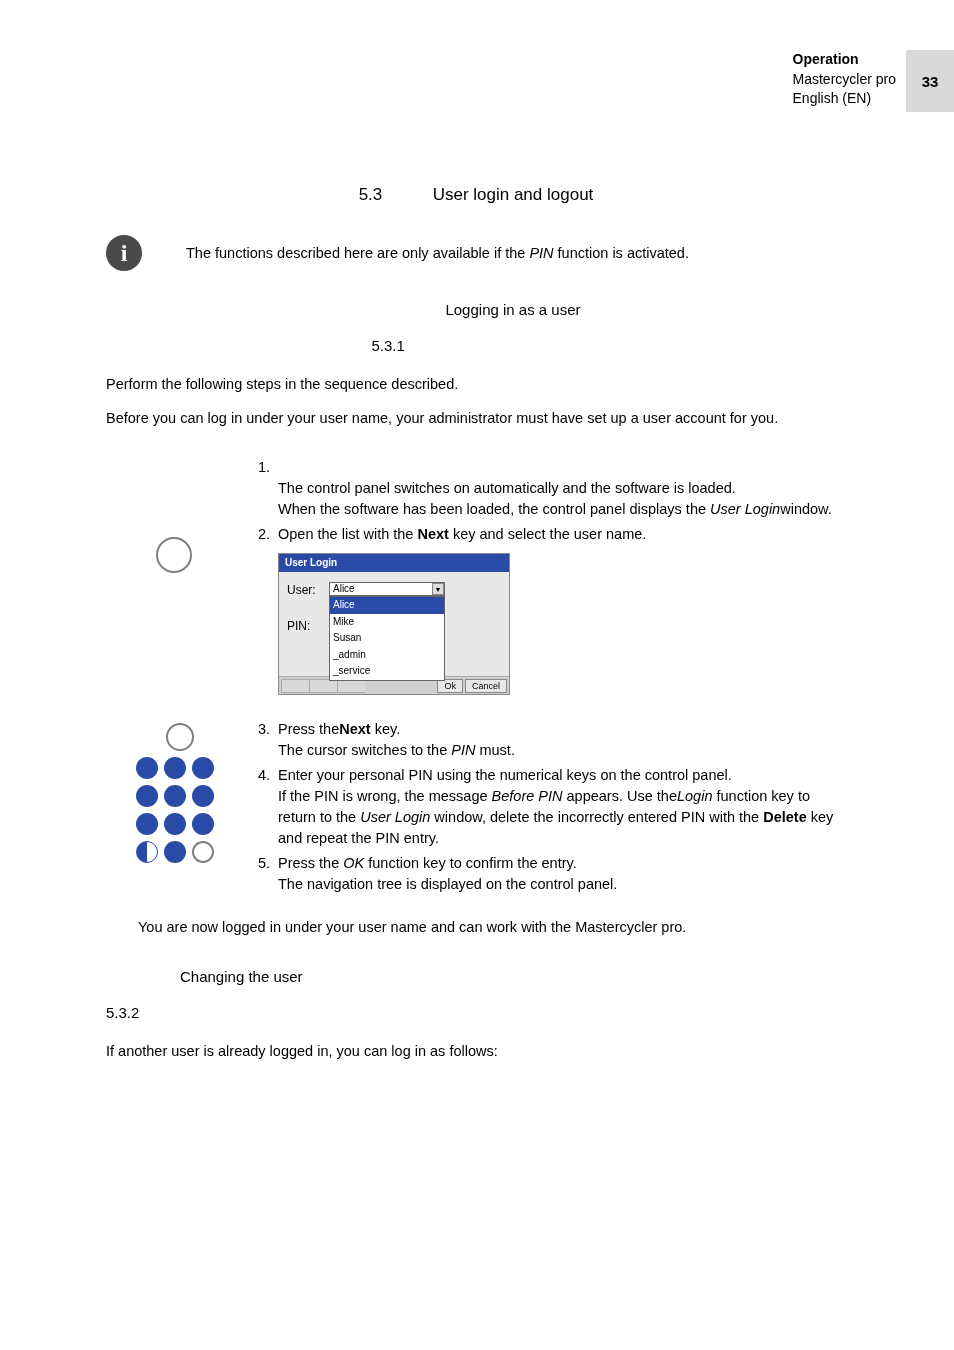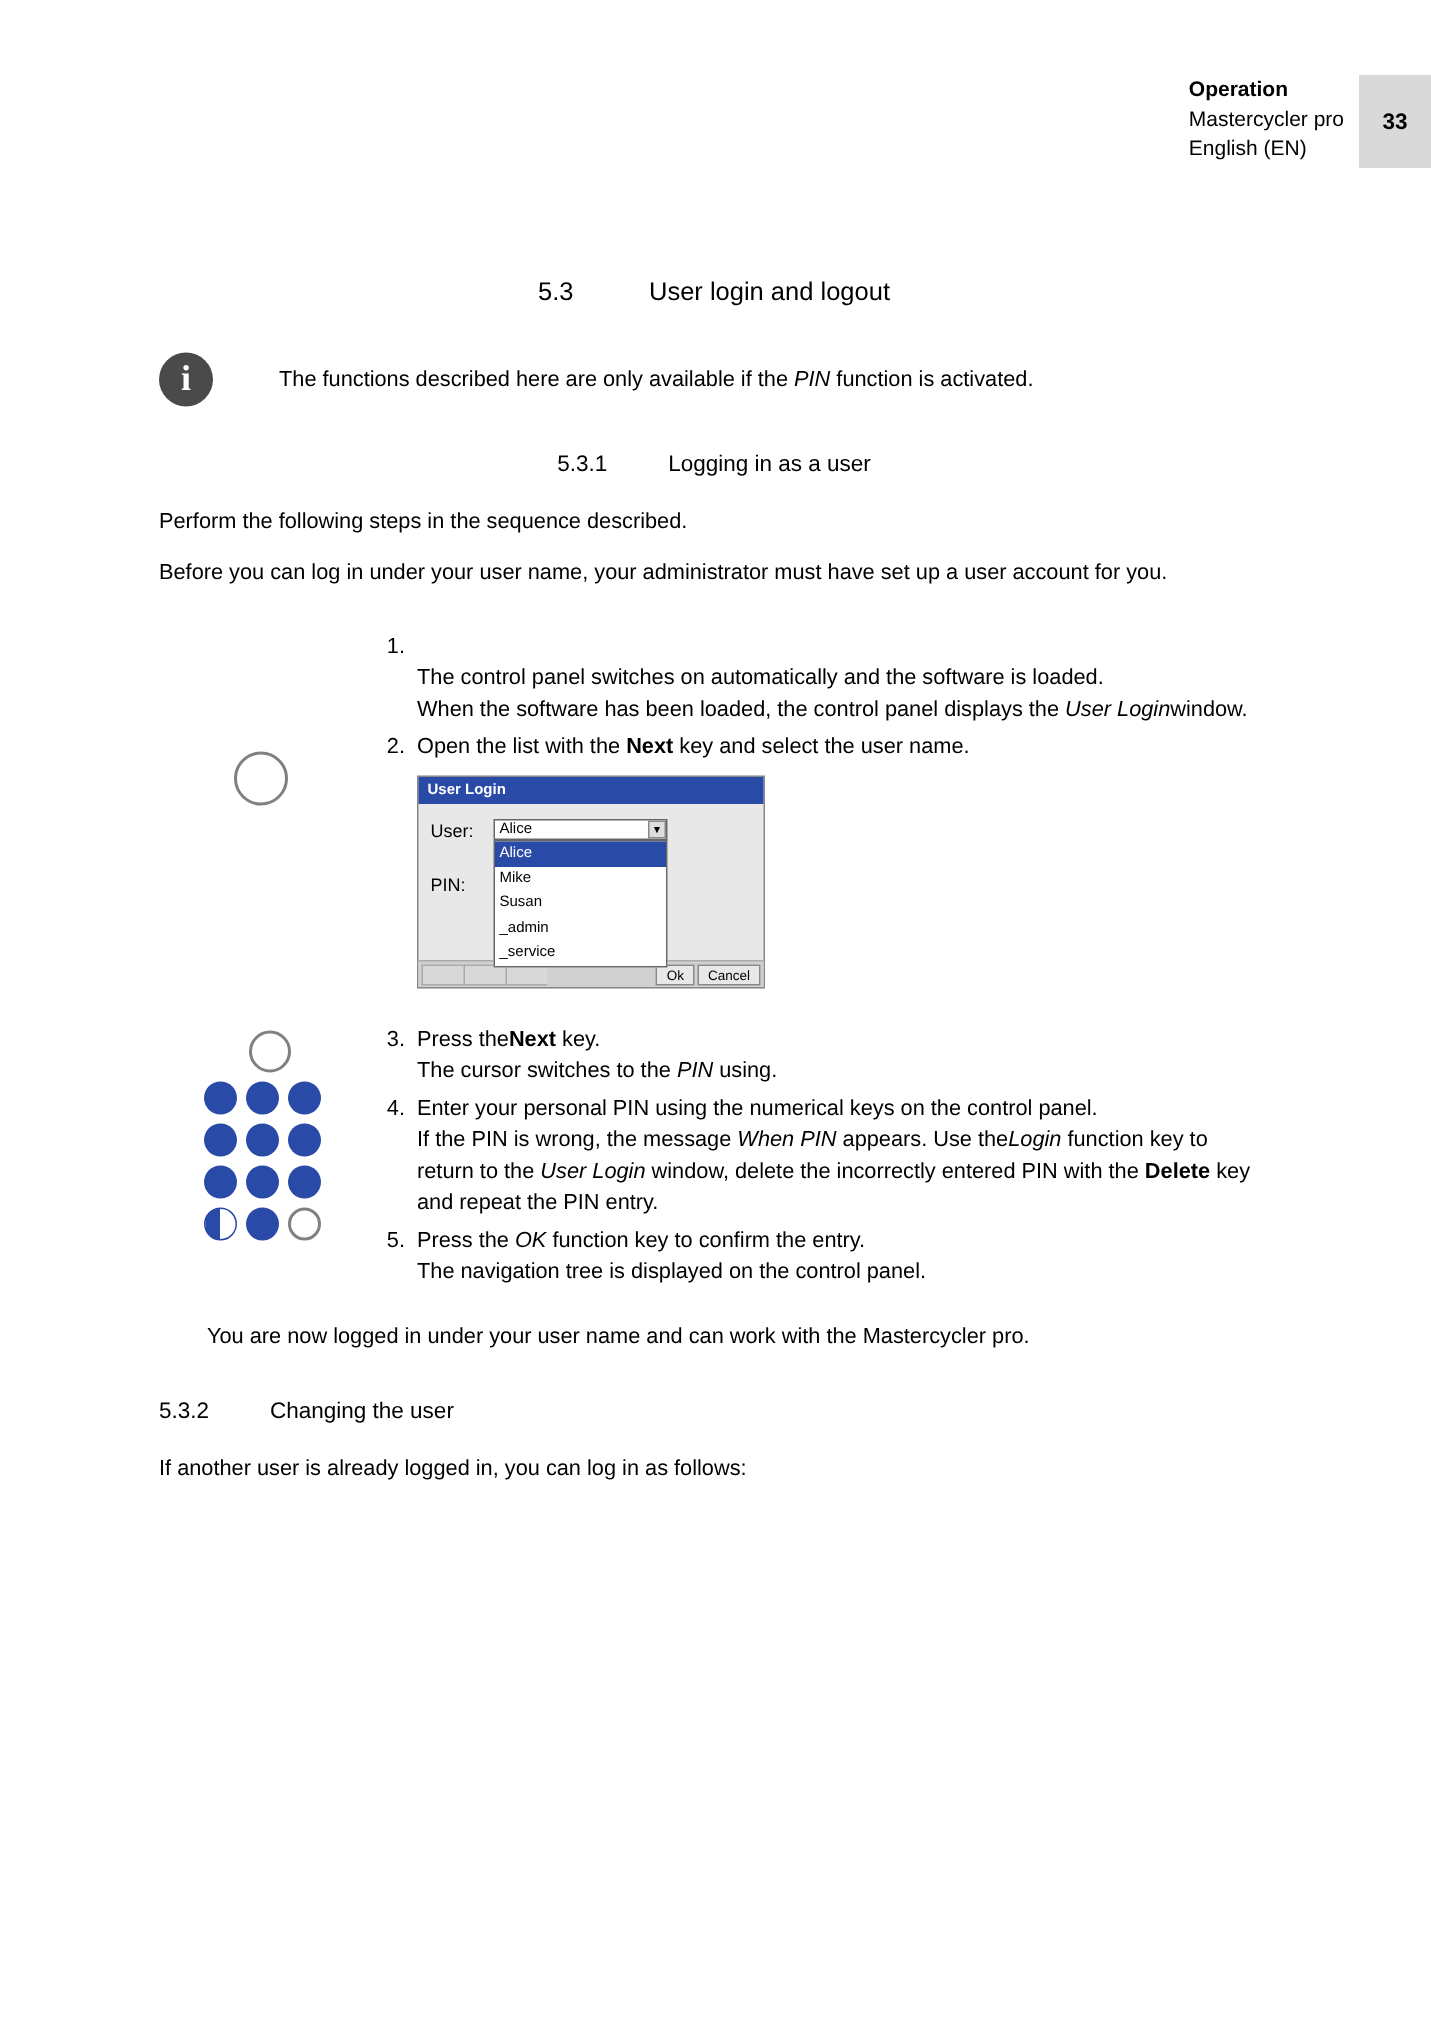--- a/index.html
+++ b/index.html
@@ -53,20 +53,21 @@
     font-weight: 400;
     font-size: 17px;
   }
   .section-title {
     font-weight: 400;
     font-size: 17px;
   }
   .sub-section-num {
     width: 74px;
     font-size: 15px;
+    margin-top: 36px;
   }
   .sub-section-title {
     font-size: 15px;
   }
   .info-row {
     display: flex;
     align-items: center;
     margin: 20px 0 30px 0;
   }
   .info-icon-wrap {
@@ -312,28 +313,28 @@
             <div class="kp-dot"></div>
             <div class="kp-outline"></div>
           </div>
       </div>
     </div>
     <div class="step-list">
       <div class="step-item">
         <div class="step-num">3.</div>
         <div class="step-body">
           <span>Press the</span><span class="bold">Next</span><span> key.</span><br>
-          <span>The cursor switches to the </span><span class="italic">PIN</span><span> using.</span>
+          <span>The cursor switches to the </span><span class="italic">PIN</span><span> must.</span>
         </div>
       </div>
       <div class="step-item">
         <div class="step-num">4.</div>
         <div class="step-body">
           <span>Enter your personal PIN using the numerical keys on the control panel.</span><br>
-          <span>If the PIN is wrong, the message </span><span class="italic">When PIN</span><span> appears. Use the</span><span class="italic">Login</span><span> function key to return to the </span><span class="italic">User Login</span><span> window, delete the incorrectly entered PIN with the </span><span class="bold">Delete</span><span> key and repeat the PIN entry.</span>
+          <span>If the PIN is wrong, the message </span><span class="italic">Before PIN</span><span> appears. Use the</span><span class="italic">Login</span><span> function key to return to the </span><span class="italic">User Login</span><span> window, delete the incorrectly entered PIN with the </span><span class="bold">Delete</span><span> key and repeat the PIN entry.</span>
         </div>
       </div>
       <div class="step-item">
         <div class="step-num">5.</div>
         <div class="step-body">
           <span>Press the </span><span class="italic">OK</span><span> function key to confirm the entry.</span><br>
           <span>The navigation tree is displayed on the control panel.</span>
         </div>
       </div>
     </div>

